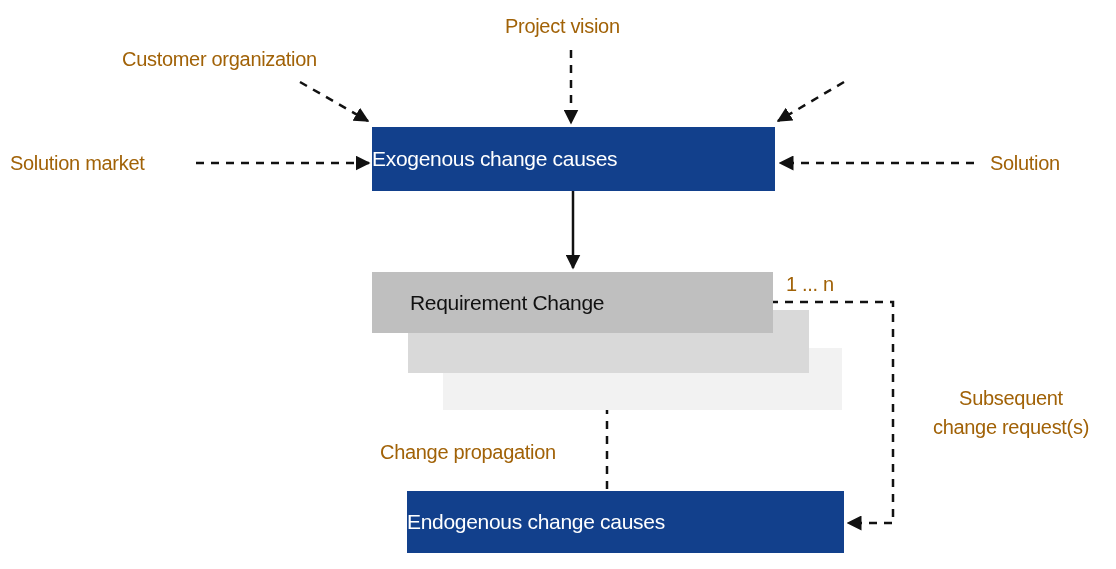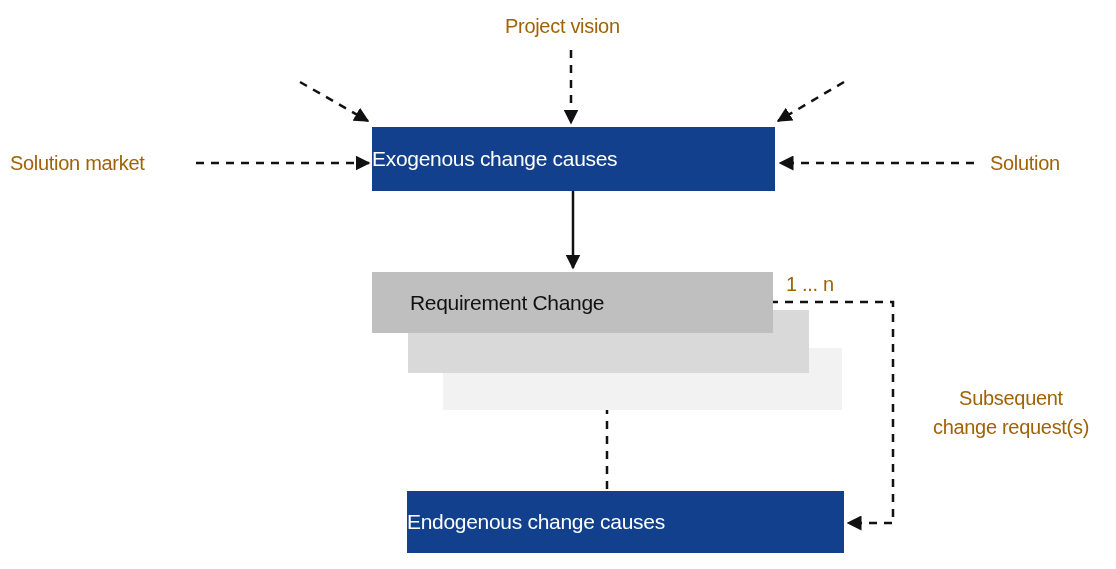--- a/index.html
+++ b/index.html
@@ -83,29 +83,31 @@
   </div>
 
   <div class="box gray" style="left: 372px; top: 272px; width: 401px; height: 61px; background-color: rgb(191, 191, 191); padding-left: 38px;">
     <span>Requirement Change</span>
   </div>
 
   <div class="box navy" style="left: 407px; top: 491px; width: 437px; height: 62px; background-color: rgb(18, 64, 140);">
     <span>Endogenous change causes</span>
   </div>
 
+  <div class="label" style="left:122px; top:47px;">Customer organization</div>
 
   <div class="label" style="left:505px; top:14px;">Project vision</div>
 
 
   <div class="label" style="left:10px; top:151px;">Solution market</div>
 
   <div class="label" style="left:990px; top:151px;">Solution</div>
 
 
+  <div class="label" style="left:380px; top:440px;">Change propagation</div>
 
   <div class="label" style="left:786px; top:272px;">1 ... n</div>
 
   <div class="label center" style="left:895px; top:384px; width:232px; line-height:29px;">
     <span>Subsequent</span><br>
     <span>change request(s)</span>
   </div>
 
 </div>
 

